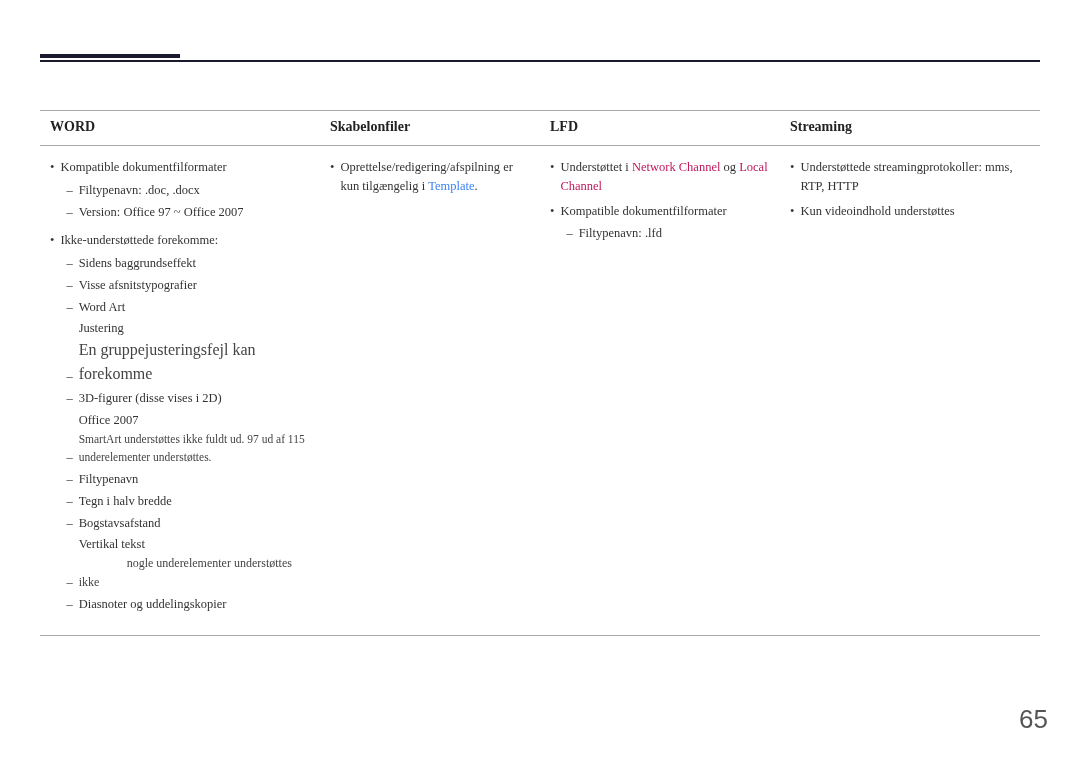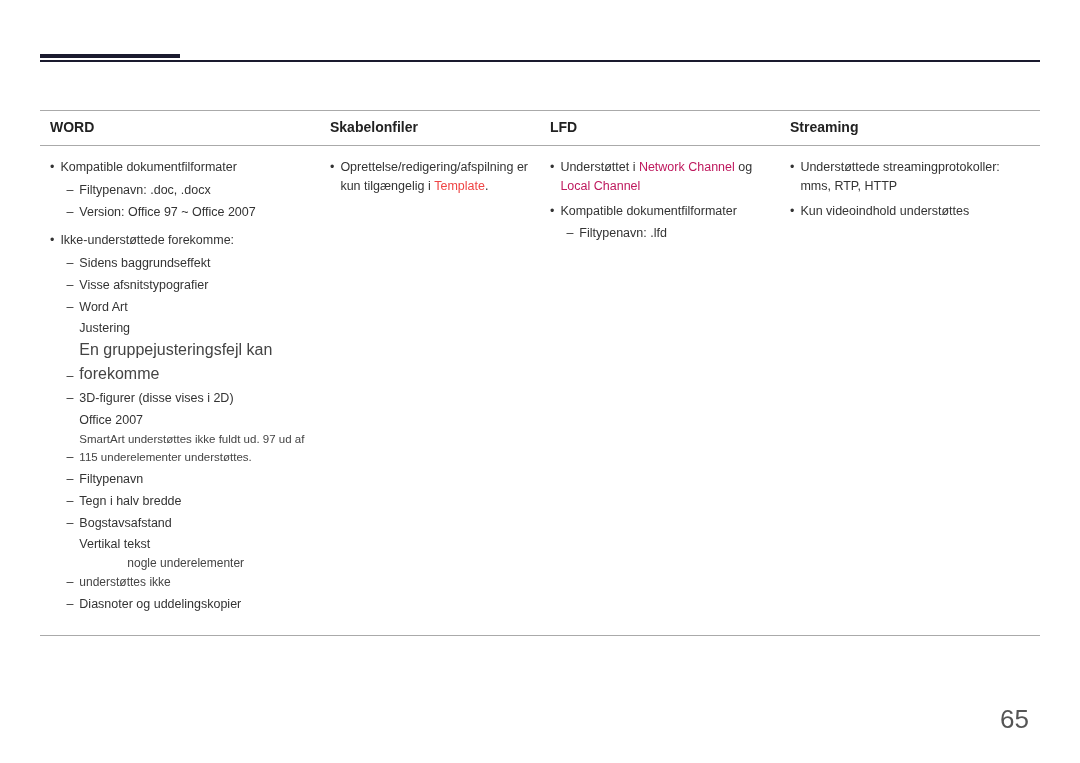--- a/index.html
+++ b/index.html
@@ -43,20 +43,21 @@
     }
 
     .content-area {
       margin-top: 70px;
     }
 
     table.main-table {
       width: 100%;
       border-collapse: collapse;
       table-layout: fixed;
+      font-family: Liberation Serif, serif;
     }
 
     table.main-table th {
       font-size: 14px;
       font-weight: 600;
       color: #222;
       text-align: left;
       padding: 8px 10px 10px 10px;
       border-top: 1.5px solid #aaa;
       border-bottom: 1.5px solid #aaa;
@@ -108,36 +109,36 @@
       padding-left: 2px;
     }
 
     .sub-list li::before {
       content: "–";
       margin-right: 6px;
       flex-shrink: 0;
     }
 
     .highlight-orange {
-      color: #ef4444;
+      color: #3b82f6;
       font-weight: 500;
     }
 
     .highlight-blue {
       color: #be185d;
     }
 
     .highlight-red {
       color: #be185d;
     }
 
     .page-number {
       position: absolute;
       bottom: 28px;
-      right: 51px;
+      right: 32px;
       font-size: 26px;
       color: #555;
       font-weight: 300;
     }
 
     .li-content {
       flex: 1;
     }
   </style>
 </head>

